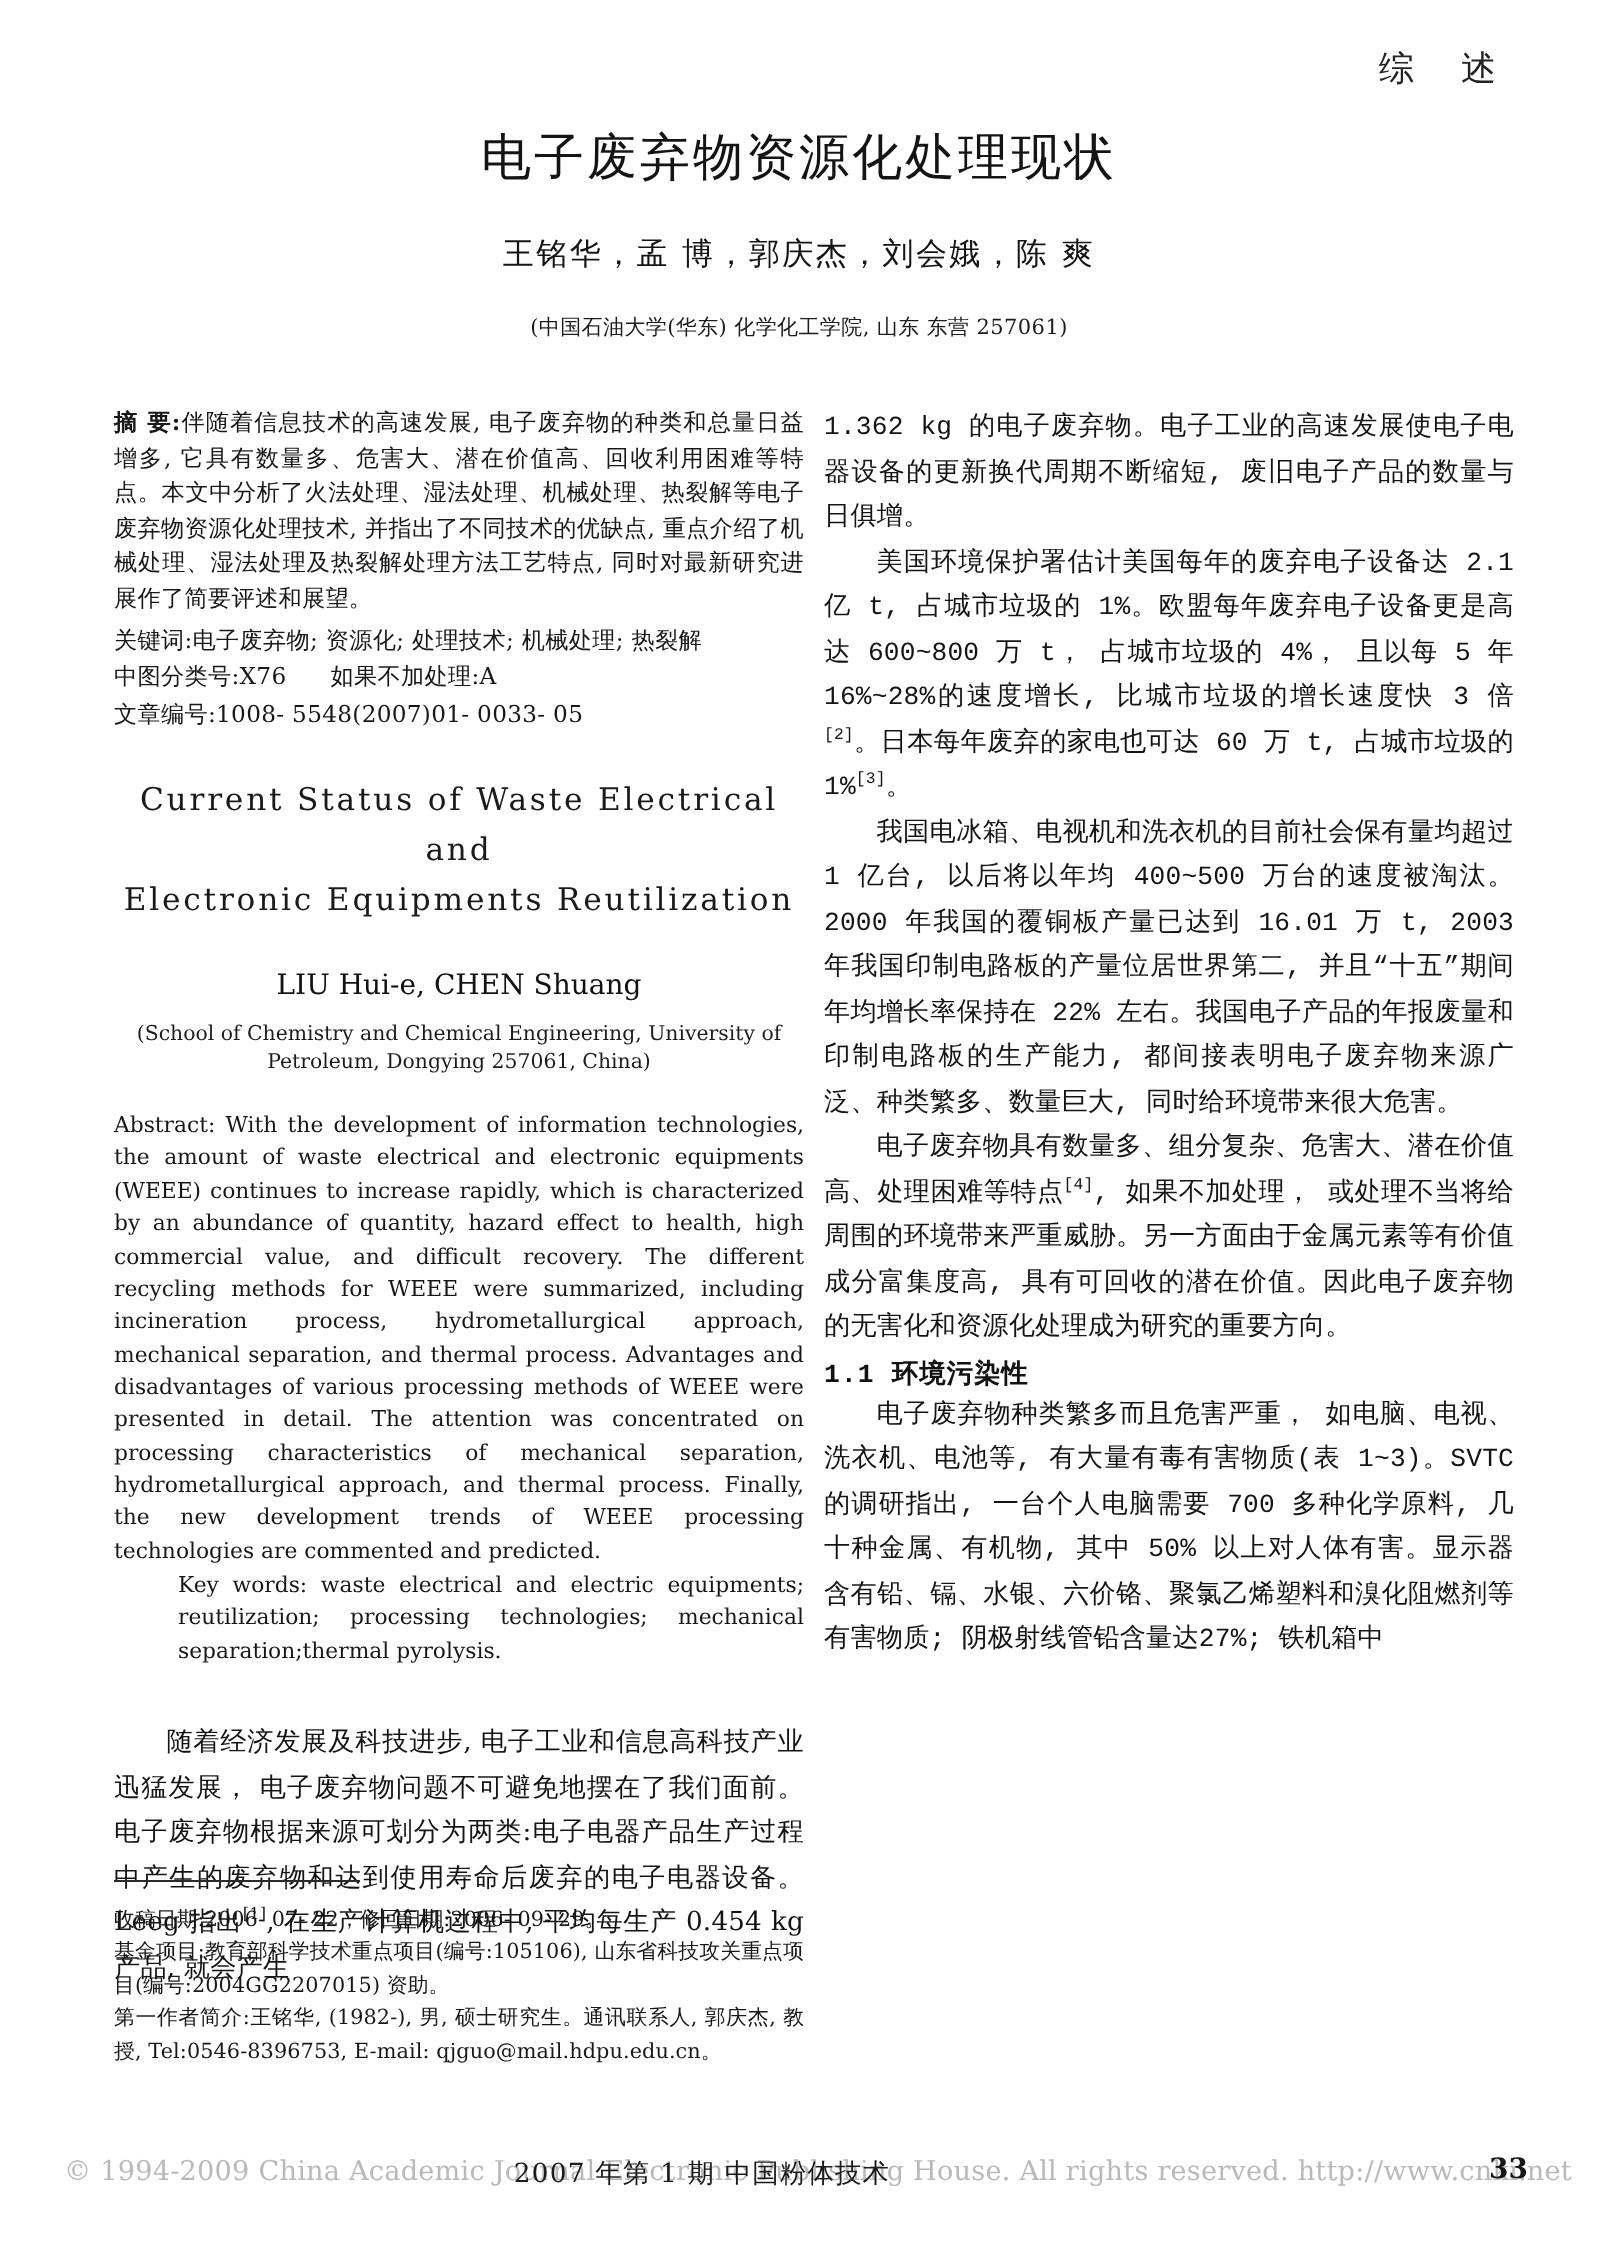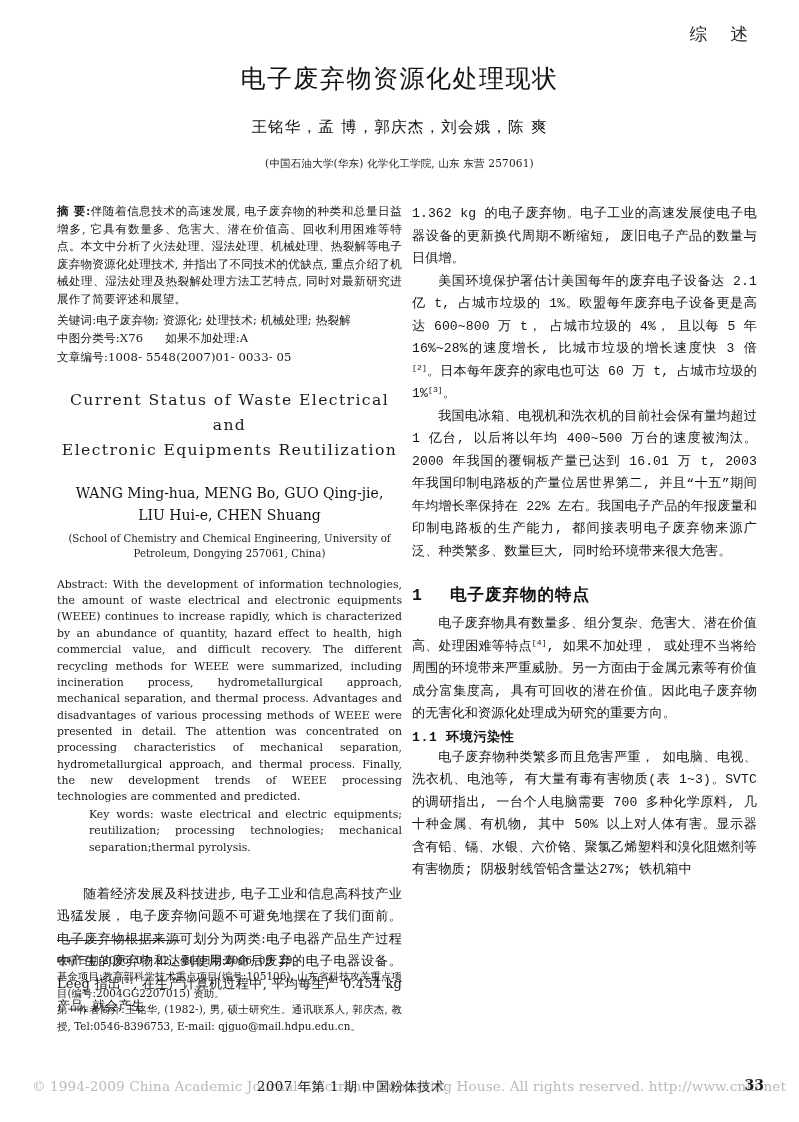--- a/index.html
+++ b/index.html
@@ -249,21 +249,20 @@
     <div class="clc-line"><span class="lbl">中图分类号:</span><span>X76</span><span class="gap"></span><span class="lbl">如果不加处理:</span><span>A</span></div>
 
     <div class="art-line"><span class="lbl">文章编号:</span><span>1008- 5548(2007)01- 0033- 05</span></div>
 
     <div class="en-title">
       <div>Current Status of Waste Electrical and</div>
       <div>Electronic Equipments Reutilization</div>
     </div>
 
     <div class="en-authors">
-      <div>WANG Ming-hua, MENG Bo, GUO Qing-jie,</div>
       <div>LIU Hui-e, CHEN Shuang</div>
     </div>
 
     <div class="en-affil">
       <div>(School of Chemistry and Chemical Engineering, University of</div>
       <div>Petroleum, Dongying 257061, China)</div>
     </div>
 
     <div class="abs-en"><span class="lbl">Abstract:</span><span> With the development of information technologies, the amount of waste electrical and electronic equipments  (WEEE) continues to increase rapidly, which is characterized by an abundance of quantity, hazard effect to health, high commercial value, and difficult recovery. The different recycling methods for WEEE were summarized, including incineration process, hydrometallurgical approach, mechanical separation, and thermal process. Advantages and disadvantages of various processing methods of WEEE were presented in detail. The attention was concentrated on processing characteristics of mechanical separation, hydrometallurgical approach, and thermal process. Finally, the new development trends of WEEE processing technologies are commented and predicted.</span></div>
 
@@ -281,21 +280,20 @@
   </div>
 
   <div class="col col-right">
 
     <div class="body-cn">1.362 kg 的电子废弃物。电子工业的高速发展使电子电器设备的更新换代周期不断缩短, 废旧电子产品的数量与日俱增。</div>
 
     <div class="body-cn indent"><span>美国环境保护署估计美国每年的废弃电子设备达 2.1 亿 t, 占城市垃圾的 1%。欧盟每年废弃电子设备更是高达 600~800 万 t， 占城市垃圾的 4%， 且以每 5 年 16%~28%的速度增长, 比城市垃圾的增长速度快 3 倍</span><sup class="ref">[2]</sup><span>。日本每年废弃的家电也可达 60 万 t, 占城市垃圾的 1%</span><sup class="ref">[3]</sup><span>。</span></div>
 
     <div class="body-cn indent">我国电冰箱、电视机和洗衣机的目前社会保有量均超过 1 亿台, 以后将以年均 400~500 万台的速度被淘汰。2000 年我国的覆铜板产量已达到 16.01 万 t, 2003 年我国印制电路板的产量位居世界第二, 并且“十五”期间年均增长率保持在 22% 左右。我国电子产品的年报废量和印制电路板的生产能力, 都间接表明电子废弃物来源广泛、种类繁多、数量巨大, 同时给环境带来很大危害。</div>
 
-    <div class="h1-cn"><span class="num">1</span><span>电子废弃物的特点</span></div>
 
     <div class="body-cn indent"><span>电子废弃物具有数量多、组分复杂、危害大、潜在价值高、处理困难等特点</span><sup class="ref">[4]</sup><span>, 如果不加处理， 或处理不当将给周围的环境带来严重威胁。另一方面由于金属元素等有价值成分富集度高, 具有可回收的潜在价值。因此电子废弃物的无害化和资源化处理成为研究的重要方向。</span></div>
 
     <div class="h2-cn"><span class="num">1.1</span><span>环境污染性</span></div>
 
     <div class="body-cn indent">电子废弃物种类繁多而且危害严重， 如电脑、电视、洗衣机、电池等, 有大量有毒有害物质(表 1~3)。SVTC 的调研指出, 一台个人电脑需要 700 多种化学原料, 几十种金属、有机物, 其中 50% 以上对人体有害。显示器含有铅、镉、水银、六价铬、聚氯乙烯塑料和溴化阻燃剂等有害物质; 阴极射线管铅含量达27%; 铁机箱中</div>
 
   </div>
 
   <div class="footer">

